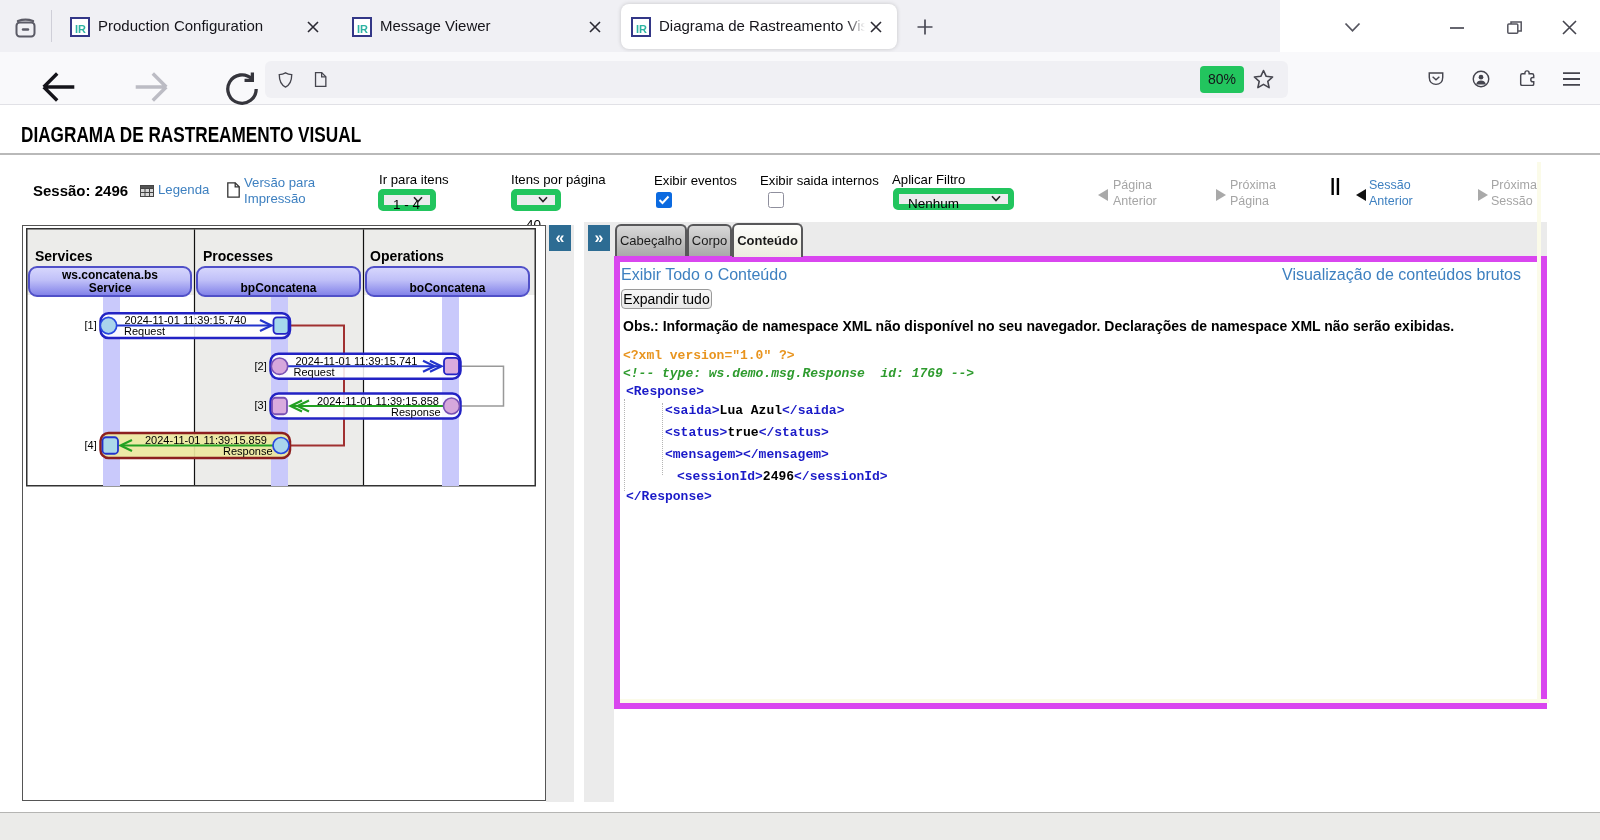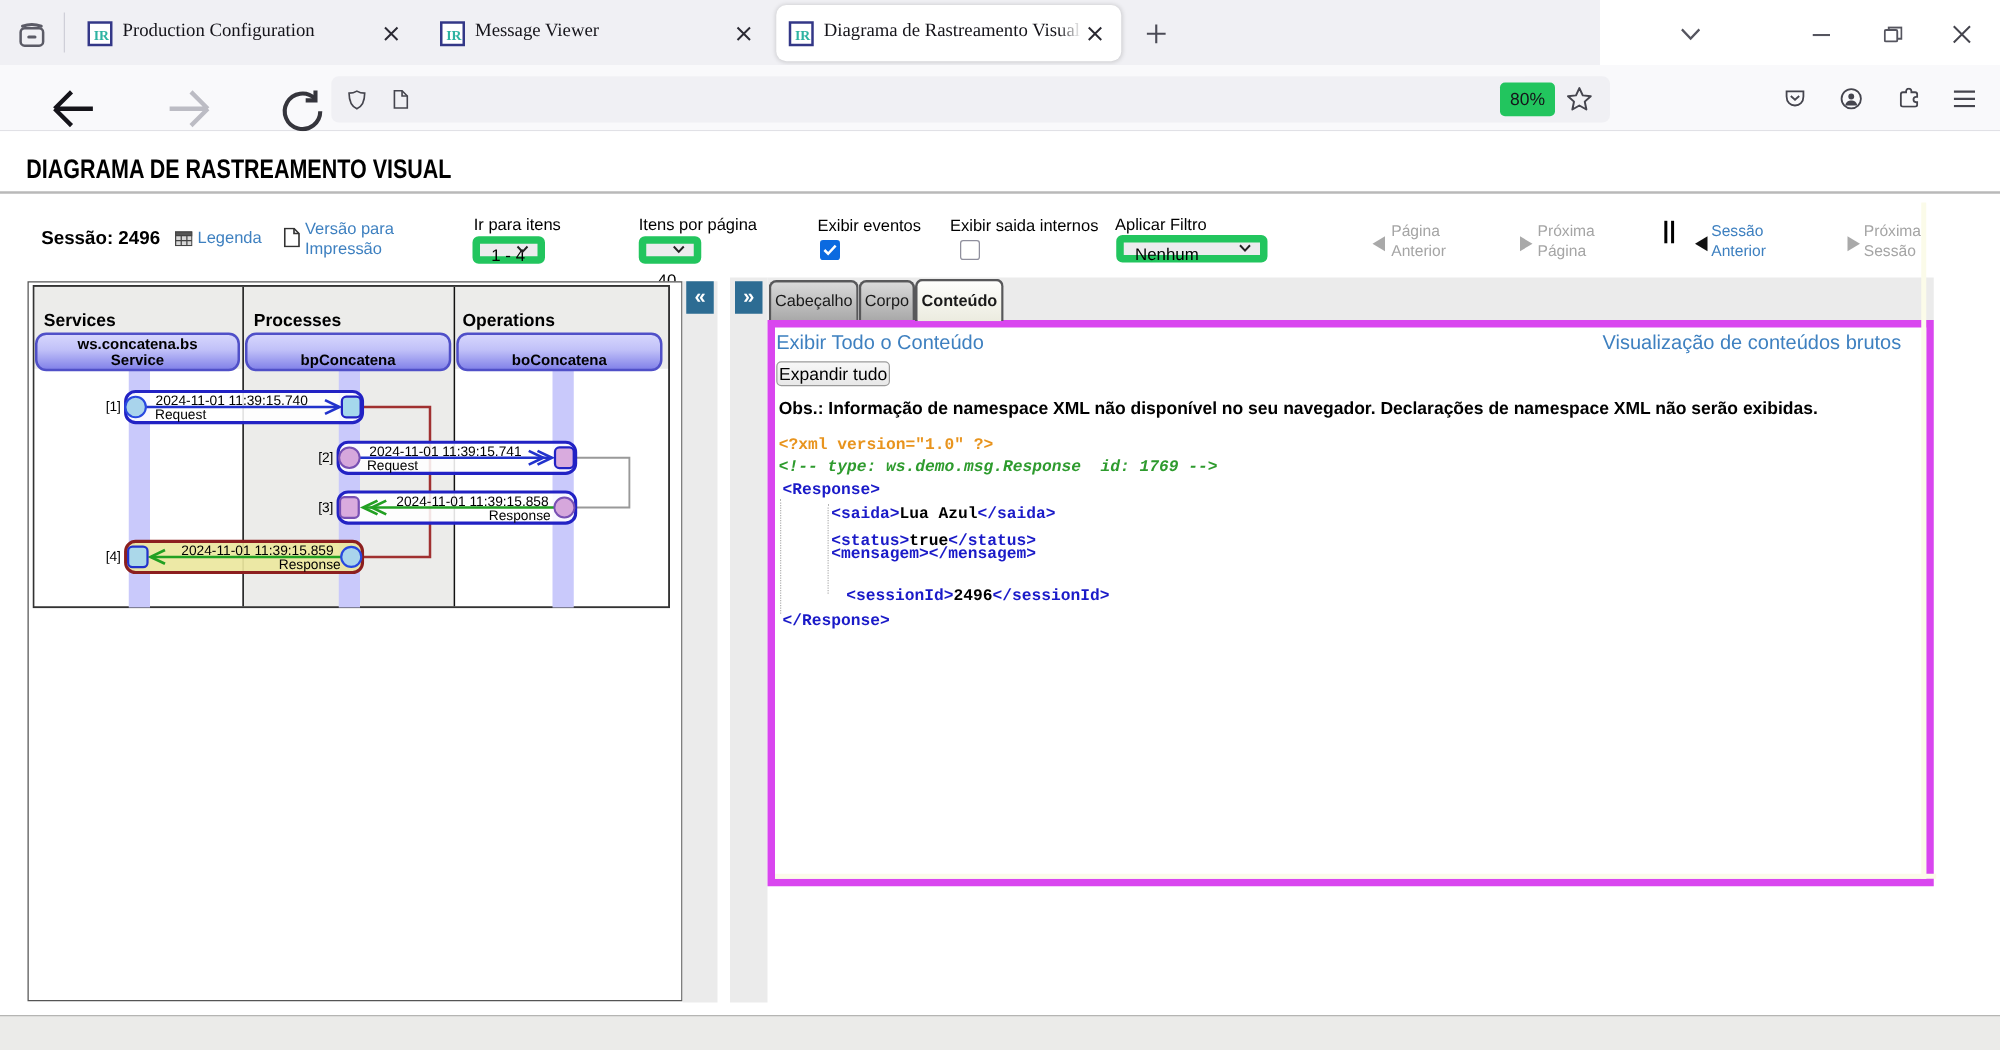--- a/index.html
+++ b/index.html
@@ -2,21 +2,21 @@
 <html><head>
 <meta charset="utf-8">
 <style>
 * { margin:0; padding:0; box-sizing:border-box; }
 html,body { width:1600px; height:840px; overflow:hidden; background:#fff;
   font-family:"Liberation Sans", sans-serif; }
 #frame { position:relative; width:1600px; height:840px; }
 .abs { position:absolute; }
 
 
-#tabbar { position:absolute; left:0; top:0; width:1280px; height:52px; background:#f0f0f4;font-family:Liberation Serif, serif; }
+#tabbar { position:absolute; left:0; top:0; width:1280px; height:52px; background:#f0f0f4; }
 #navbar { position:absolute; left:0; top:52px; width:1600px; height:53px; background:#f9f9fb; border-bottom:1px solid #e1e1e6; }
 .tab { position:absolute; top:4px; height:45px; border-radius:8px; }
 .tab .ttext { position:absolute; left:38px; top:13px; font-size:15px; color:#15141a; white-space:nowrap; }
 .irbox { position:absolute; left:10px; top:13px; width:20px; height:20px; border:2px solid #333787; background:#fff; color:#2db3a2; font-weight:bold; font-size:11px; text-align:center; line-height:17px; }
 .urlbar { position:absolute; left:265px; top:9px; width:1023px; height:37px; background:#f0f0f4; border-radius:6px; }
 .navico { position:absolute; top:62px; width:36px; height:36px; color:#1c1b22; }
 .chip80 { position:absolute; left:1200px; top:14px; width:44px; height:27px; background:#22c55e; border-radius:4px; font-size:14px; color:#15141a; text-align:center; line-height:27px; }
 
 
 #page { position:absolute; left:0; top:105px; width:1600px; height:735px; background:#fff; }
@@ -277,19 +277,19 @@
       <div class="abs lnk" style="left:662px;top:4px;font-size:16px;">Visualização de conteúdos brutos</div>
       <div class="abs" style="left:1px;top:27px;width:91px;height:20px;background:linear-gradient(#f7f7f7,#e8e8e8);border:1px solid #9a9a9a;border-radius:4px;font-size:14px;color:#000;text-align:center;line-height:18px;">Expandir tudo</div>
       <div class="abs blk" style="left:3px;top:56px;font-size:14px;font-weight:bold;">Obs.: Informação de namespace XML não disponível no seu navegador. Declarações de namespace XML não serão exibidas.</div>
       <div class="abs" style="left:3.5px;top:137px;width:0;height:92px;border-left:1px dotted #b5b5b5;"></div>
       <div class="abs" style="left:42px;top:141px;width:0;height:72px;border-left:1px dotted #b5b5b5;"></div>
       <div class="abs mono" style="left:3px;top:86px;color:#e8941e;">&lt;?xml version="1.0" ?&gt;</div>
       <div class="abs mono" style="left:3px;top:103.5px;color:#2e9b2e;font-style:italic;">&lt;!-- type: ws.demo.msg.Response  id: 1769 --&gt;</div>
       <div class="abs mono xb" style="left:6px;top:122px;">&lt;Response&gt;</div>
       <div class="abs mono xb" style="left:45px;top:141px;">&lt;saida&gt;<span class="blk">Lua Azul</span>&lt;/saida&gt;</div>
       <div class="abs mono xb" style="left:45px;top:163px;">&lt;status&gt;<span class="blk">true</span>&lt;/status&gt;</div>
-      <div class="abs mono xb" style="left:45px;top:173px;">&lt;mensagem&gt;&lt;/mensagem&gt;</div>
+      <div class="abs mono xb" style="left:45px;top:185px;">&lt;mensagem&gt;&lt;/mensagem&gt;</div>
       <div class="abs mono xb" style="left:45px;top:206.5px;margin-left:12px;">&lt;sessionId&gt;<span class="blk">2496</span>&lt;/sessionId&gt;</div>
       <div class="abs mono xb" style="left:6px;top:227px;">&lt;/Response&gt;</div>
     </div>
   </div>
   <div id="botband" style="position:absolute; left:0; top:812px; width:1600px; height:28px; background:#ebebe9; border-top:1px solid #b5b5b3;"></div>
 </div>
 
 </body></html>

